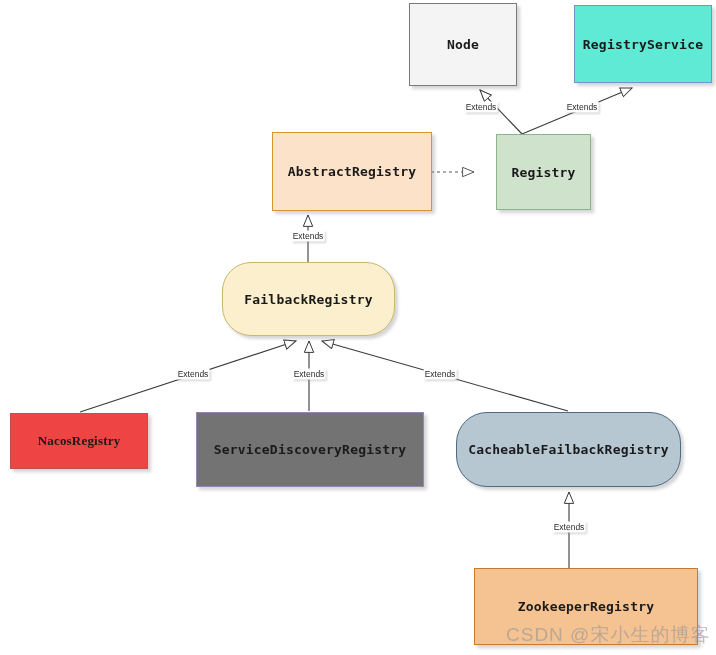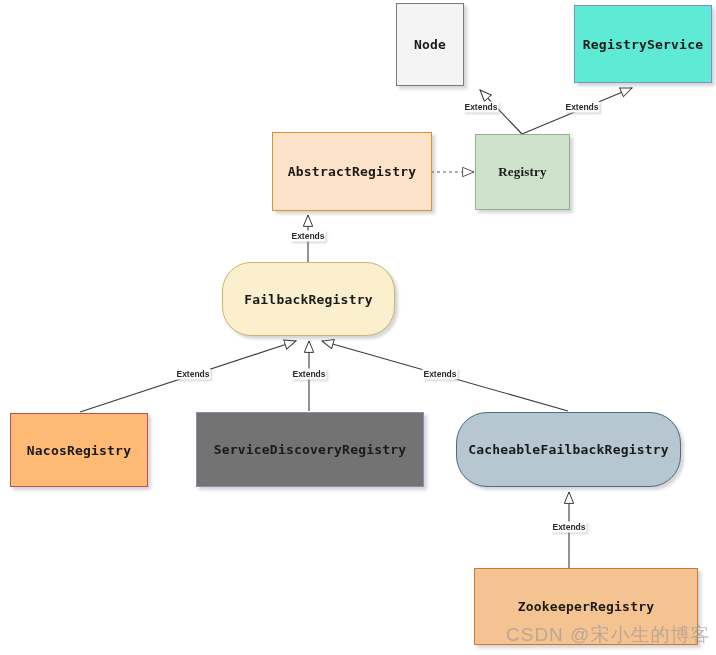--- a/index.html
+++ b/index.html
@@ -47,21 +47,20 @@
     transform: translate(-50%, -50%);
     font-family: "Liberation Sans", sans-serif;
     font-size: 8.5px;
     color: #2a2a2a;
     background: #ffffff;
     padding: 0 1px;
     box-shadow: 1.5px 1.5px 2px rgba(140,140,150,0.35);
     z-index: 4;
     white-space: nowrap;
     line-height: 11px;
-    font-weight: bold;
   }
   #watermark {
     position: absolute;
     left: 506px;
     top: 622px;
     font-family: Liberation Sans, sans-serif;
     font-size: 19px;
     color: rgba(150,150,150,0.62);
     letter-spacing: 1px;
     z-index: 6;
@@ -94,41 +93,41 @@
 
     <path d="M 80,412 L 296,341" fill="none" stroke="#3a3a3a" stroke-width="1.1" marker-end="url(#hollow-triangle)"></path>
 
     <path d="M 309,411 L 309,341" fill="none" stroke="#3a3a3a" stroke-width="1.1" marker-end="url(#hollow-triangle)"></path>
 
     <path d="M 568,411 L 322,341" fill="none" stroke="#3a3a3a" stroke-width="1.1" marker-end="url(#hollow-triangle)"></path>
 
     <path d="M 569,568 L 569,492" fill="none" stroke="#3a3a3a" stroke-width="1.1" marker-end="url(#hollow-triangle)"></path>
   </svg>
 
-  <div class="uml-node" style="left:396px; top:3px; width:68px; height:83px; background:#f4f4f4; border-color:#7a7a7a;">
+  <div class="uml-node" style="left:409px; top:3px; width:108px; height:83px; background:#f4f4f4; border-color:#7a7a7a;">
     <span>Node</span>
   </div>
 
   <div class="uml-node" style="left:574px; top:5px; width:138px; height:78px; background:#5eead4; border-color:#7596c4;">
     <span>RegistryService</span>
   </div>
 
   <div class="uml-node" style="left:228px; top:132px; width:160px; height:79px; background:#fce2c8; border-color:#d9952f;margin-left:44px;">
     <span>AbstractRegistry</span>
   </div>
 
-  <div class="uml-node" style="left:475px; top:134px; width:95px; height:76px; background:#cfe3cc; border-color:#8cb48a;font-family:Liberation Serif, serif;">
+  <div class="uml-node" style="left:496px; top:134px; width:95px; height:76px; background:#cfe3cc; border-color:#8cb48a;">
     <span>Registry</span>
   </div>
 
   <div class="uml-node" style="left:222px; top:262px; width:173px; height:74px; background:#fbefcd; border-color:#cbb76d;border-radius:29px;">
     <span>FailbackRegistry</span>
   </div>
 
-  <div class="uml-node" style="left:10px; top:413px; width:138px; height:74px; background:#fdba74; border-color:#c0504d;">
+  <div class="uml-node" style="left:10px; top:413px; width:138px; height:56px; background:#ef4444; border-color:#c0504d;font-family:Liberation Serif, serif;">
     <span>NacosRegistry</span>
   </div>
 
   <div class="uml-node" style="left:196px; top:412px; width:228px; height:75px; background:#737373; border-color:#9a84b0;">
     <span>ServiceDiscoveryRegistry</span>
   </div>
 
   <div class="uml-node" style="left:456px; top:412px; width:225px; height:75px; background:#b6c7d2; border-color:#4f6b80;border-radius:31px;">
     <span>CacheableFailbackRegistry</span>
   </div>

